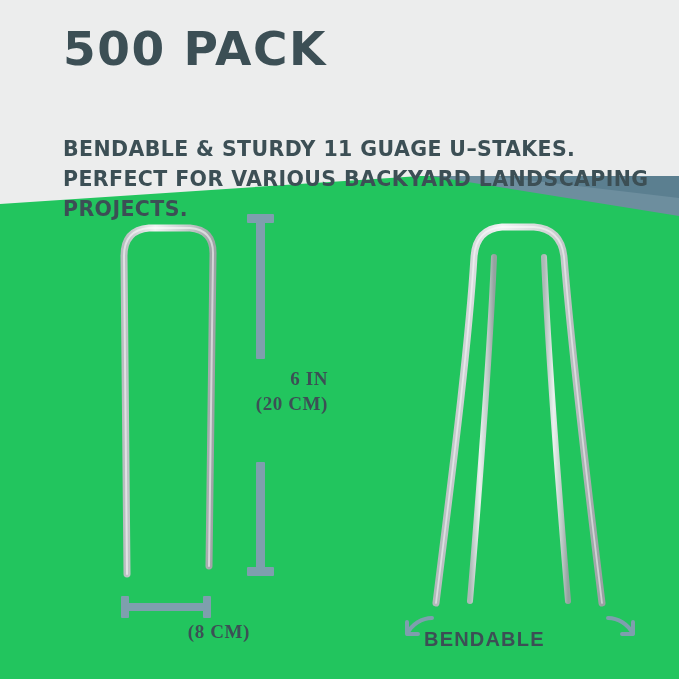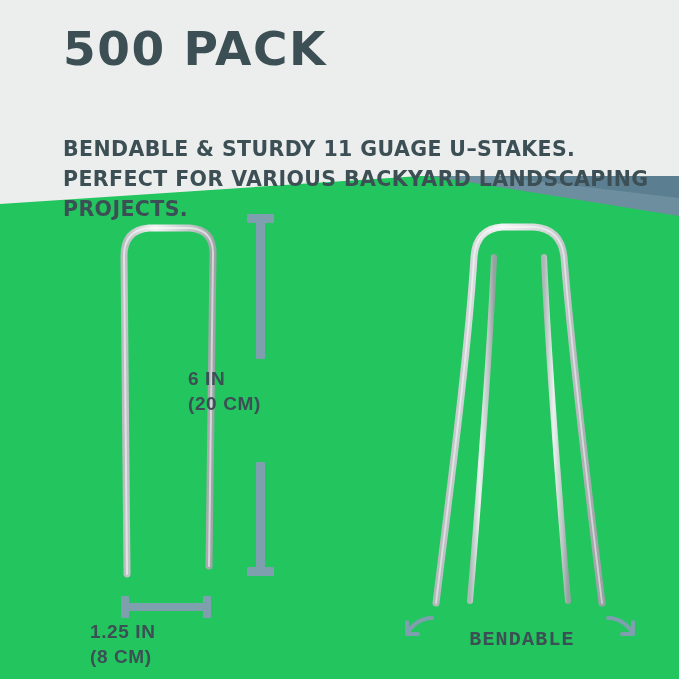--- a/index.html
+++ b/index.html
@@ -111,49 +111,48 @@
   .h-cap {
     position: absolute;
     background: #7e9fae;
     width: 8px;
     height: 22px;
     border-radius: 1px;
   }
 
   .dim-label {
     position: absolute;
-    text-align: left;
+    text-align: right;
     font-size: 19px;
     line-height: 25px;
     font-weight: bold;
     letter-spacing: 0.6px;
     color: #3c4f55;
-    font-family: Liberation Sans, sans-serif;
+    font-family: Liberation Serif, serif;
   }
   .dim-vertical-label {
     left: 188px;
     top: 366px;
     width: 140px;
   }
   .dim-horizontal-label {
     left: 90px;
     top: 619px;
     width: 160px;
   }
   .bendable-label {
     position: absolute;
     left: 424px;
     top: 628px;
     width: 196px;
-    text-align: center;
     font-size: 20px;
     font-weight: bold;
     letter-spacing: 1.2px;
     color: #3c4f55;
-    font-family: Liberation Mono, monospace;
+    font-family: Liberation Sans, sans-serif;
   }
   .arrow-left {
     position: absolute;
     left: 404px;
     top: 612px;
   }
   .arrow-right {
     position: absolute;
     left: 606px;
     top: 612px;
@@ -193,21 +192,20 @@
   <div class="dim-label dim-vertical-label">
     <div>6 IN</div>
     <div>(20 CM)</div>
   </div>
 
   <div class="h-cap" style="left:121px; top:596px;"></div>
   <div class="h-bar" style="left:126px; top:603px; width:82px;"></div>
   <div class="h-cap" style="left:203px; top:596px;"></div>
 
   <div class="dim-label dim-horizontal-label">
-    <div>1.25 IN</div>
     <div>(8 CM)</div>
   </div>
 
   <svg class="stake-right" width="200" height="410" viewBox="0 0 200 410">
     <defs>
       <linearGradient id="wire2" x1="0" y1="0" x2="1" y2="0">
         <stop offset="0%" stop-color="#b3b8bb"></stop>
         <stop offset="40%" stop-color="#f3f4f5"></stop>
         <stop offset="75%" stop-color="#c6cacc"></stop>
         <stop offset="100%" stop-color="#9aa0a3"></stop>

